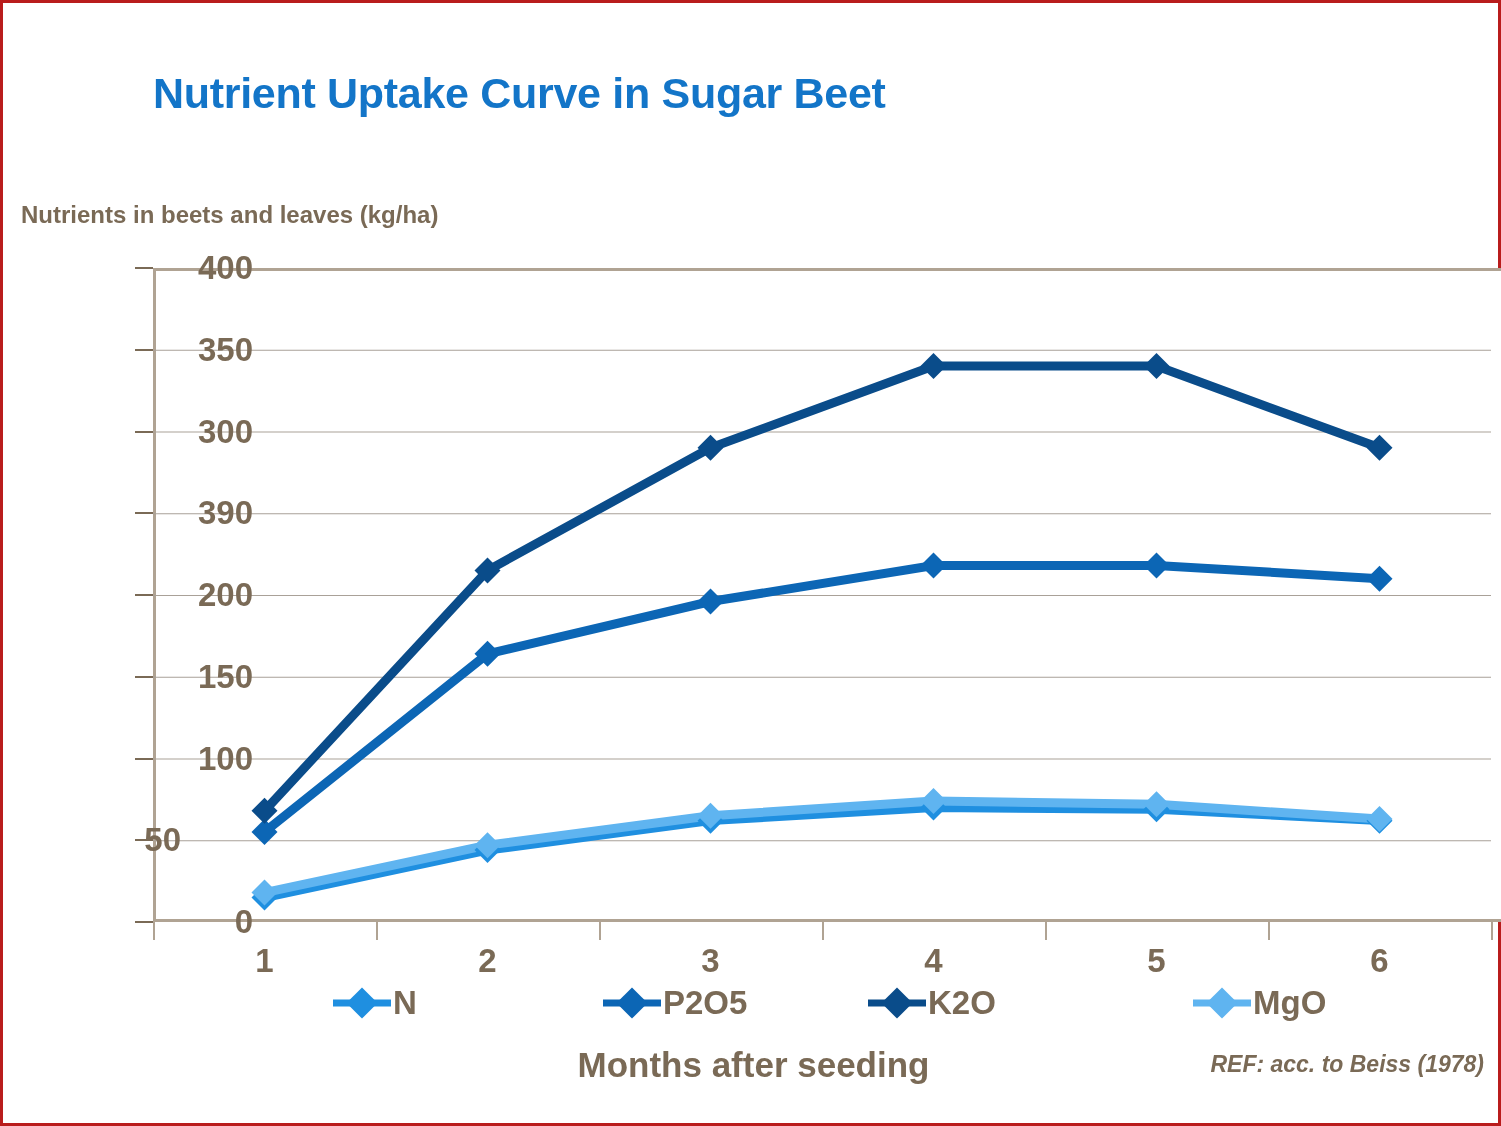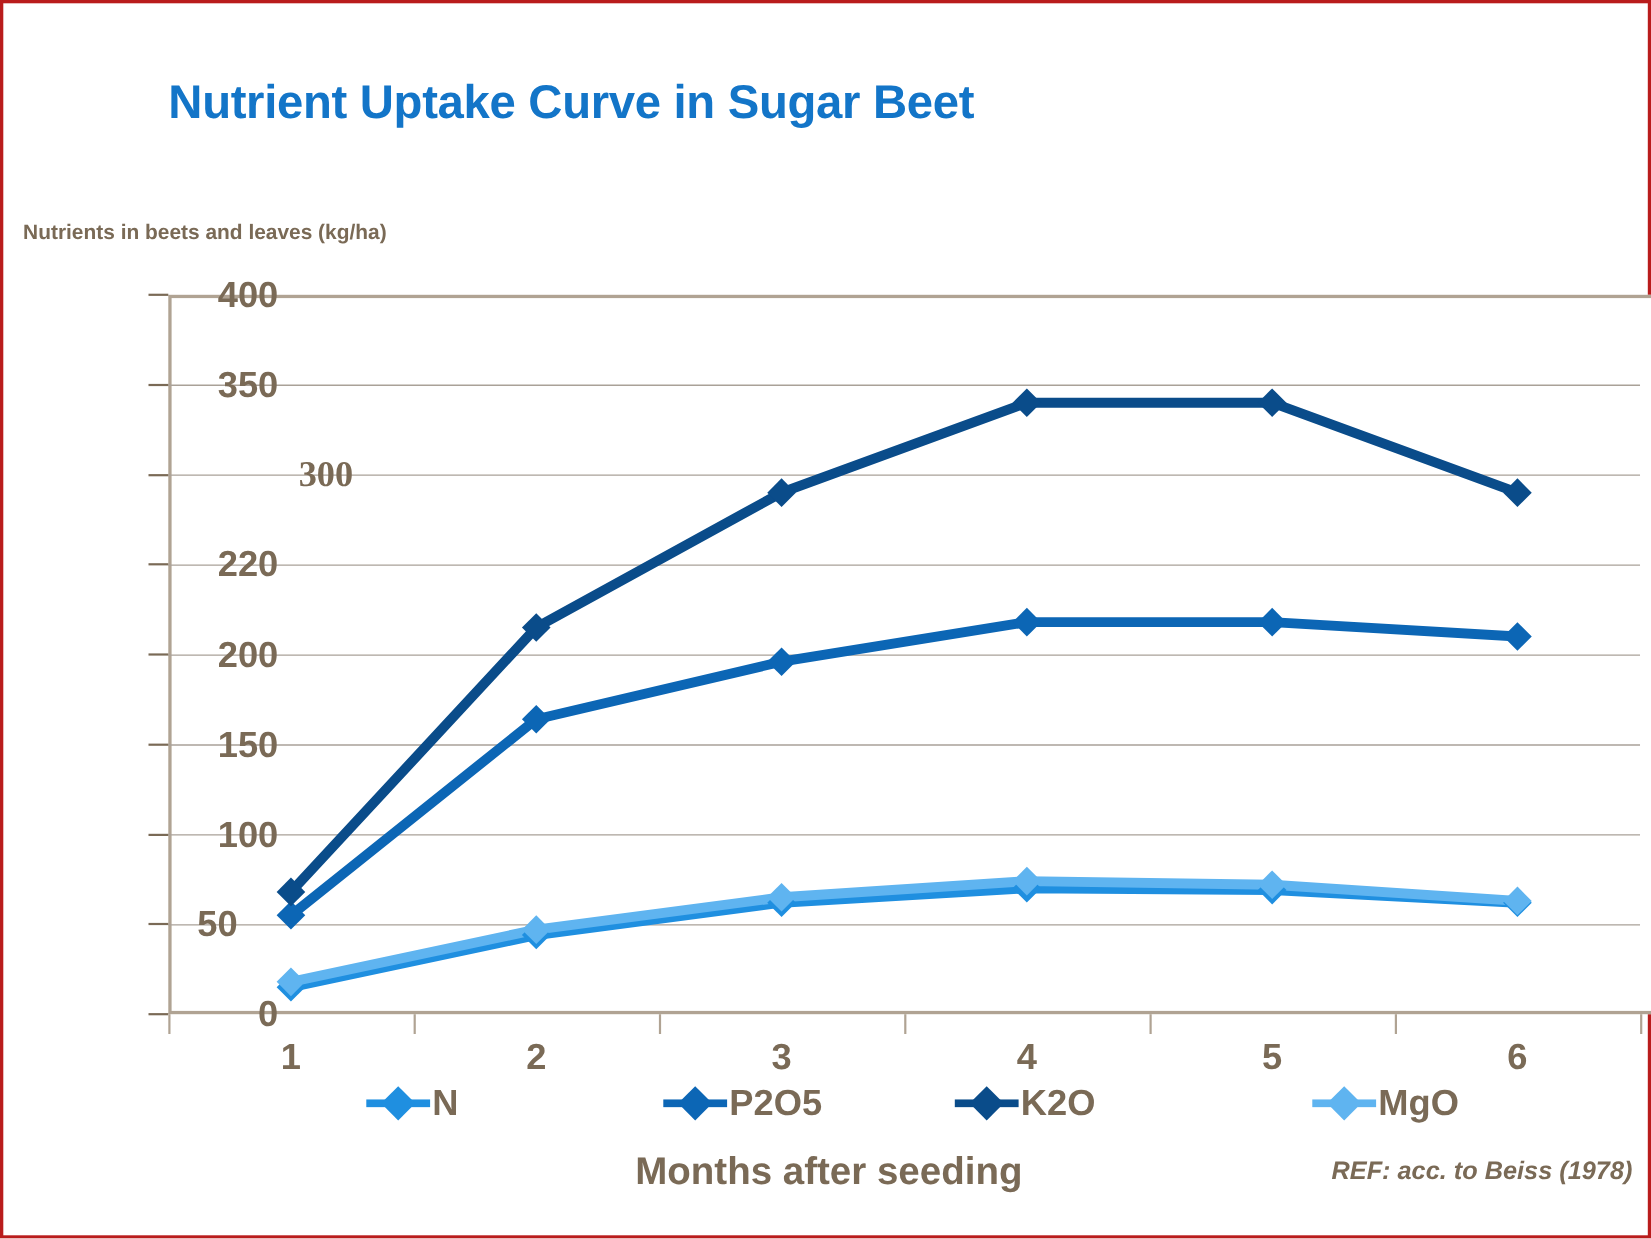--- a/index.html
+++ b/index.html
@@ -16,21 +16,21 @@
     border:3px solid #b91c1c;
     box-sizing:border-box;
   }
   .chart-title{
     position:absolute;left:150px;top:66px;
     font-size:43px;font-weight:bold;color:#1375C8;
     letter-spacing:-0.3px;white-space:nowrap;
   }
   .yaxis-title{
     position:absolute;left:18px;top:198px;
-    font-size:19px;font-weight:bold;color:#7A6A56;
+    font-size:24px;font-weight:bold;color:#7A6A56;
     white-space:nowrap;
   }
   .xaxis-title{
     position:absolute;left:0;top:1042px;width:1501px;
     text-align:center;
     font-size:35px;font-weight:bold;color:#7A6A56;
   }
   .ref-note{
     position:absolute;right:14px;top:1048px;
     font-size:23px;font-weight:bold;font-style:italic;color:#7A6A56;
@@ -138,31 +138,31 @@
         <path d="M 557.5 166.85000000000002 L 570.5 179.85000000000002 L 557.5 192.85000000000002 L 544.5 179.85000000000002 Z" fill="#0A4C8A"></path>
         <path d="M 780.5 85.10000000000002 L 793.5 98.10000000000002 L 780.5 111.10000000000002 L 767.5 98.10000000000002 Z" fill="#0A4C8A"></path>
         <path d="M 1003.5 85.10000000000002 L 1016.5 98.10000000000002 L 1003.5 111.10000000000002 L 990.5 98.10000000000002 Z" fill="#0A4C8A"></path>
         <path d="M 1226.5 166.85000000000002 L 1239.5 179.85000000000002 L 1226.5 192.85000000000002 L 1213.5 179.85000000000002 Z" fill="#0A4C8A"></path>
       </svg>
     <div id="ytick-layer">
         <div class="ytick-label" style="top: 0px; right: 1376px;">400</div>
         <div class="ytick-mark" style="top: 0px; left: -18px;"></div>
         <div class="ytick-label" style="top: 81.75px; right: 1376px;">350</div>
         <div class="ytick-mark" style="top: 81.75px; left: -18px;"></div>
-        <div class="ytick-label" style="top: 163.5px; right: 1308px; font-family: Liberation Serif, serif;">300</div>
+        <div class="ytick-label" style="top: 163.5px; right: 1376px;">300</div>
         <div class="ytick-mark" style="top: 163.5px; left: -18px;"></div>
-        <div class="ytick-label" style="top: 245.25px; right: 1376px;">220</div>
+        <div class="ytick-label" style="top: 245.25px; right: 1376px;">390</div>
         <div class="ytick-mark" style="top: 245.25px; left: -18px;"></div>
         <div class="ytick-label" style="top: 327px; right: 1376px;">200</div>
         <div class="ytick-mark" style="top: 327px; left: -18px;"></div>
         <div class="ytick-label" style="top: 408.75px; right: 1376px;">150</div>
         <div class="ytick-mark" style="top: 408.75px; left: -18px;"></div>
         <div class="ytick-label" style="top: 490.5px; right: 1376px;">100</div>
         <div class="ytick-mark" style="top: 490.5px; left: -18px;"></div>
-        <div class="ytick-label" style="top: 572.25px; right: 1413px; text-align: center;">50</div>
+        <div class="ytick-label" style="top: 572.25px; right: 1448px; text-align: center;">50</div>
         <div class="ytick-mark" style="top: 572.25px; left: -18px;"></div>
         <div class="ytick-label" style="top: 654px; right: 1376px;">0</div>
         <div class="ytick-mark" style="top: 654px; left: -18px;"></div>
       </div>
   </div>
 
   <div id="xtick-layer">
       <div class="xtick-label" style="left: 221.5px; top: 939px; width: 80px;">1</div>
       <div class="xtick-label" style="left: 444.5px; top: 939px; width: 80px;">2</div>
       <div class="xtick-label" style="left: 667.5px; top: 939px; width: 80px;">3</div>

